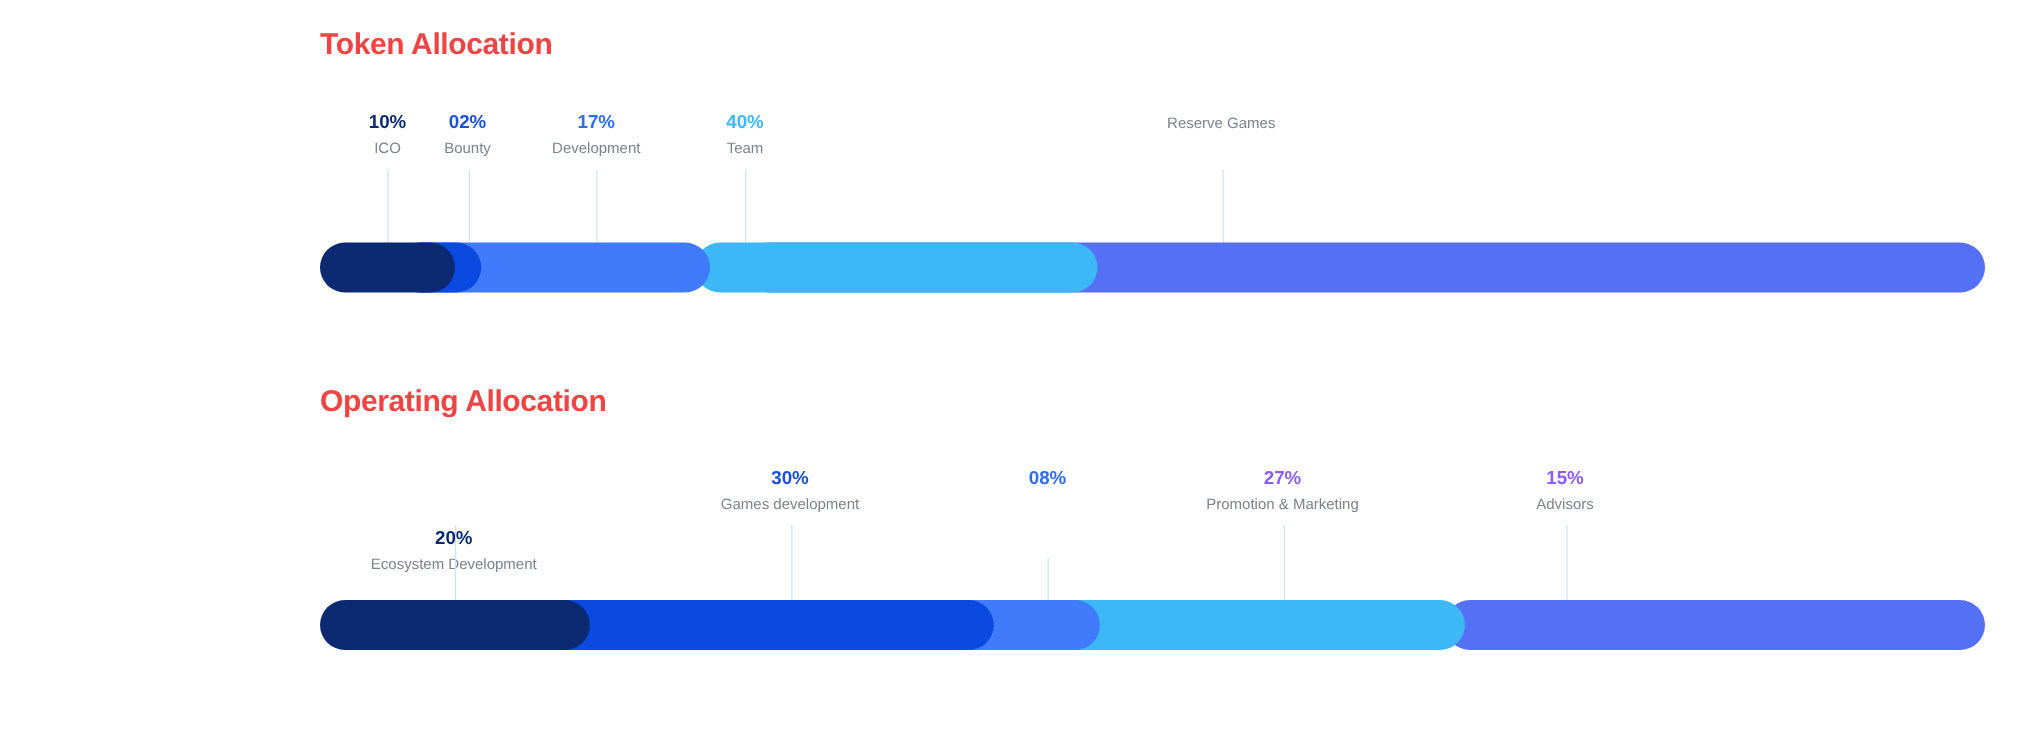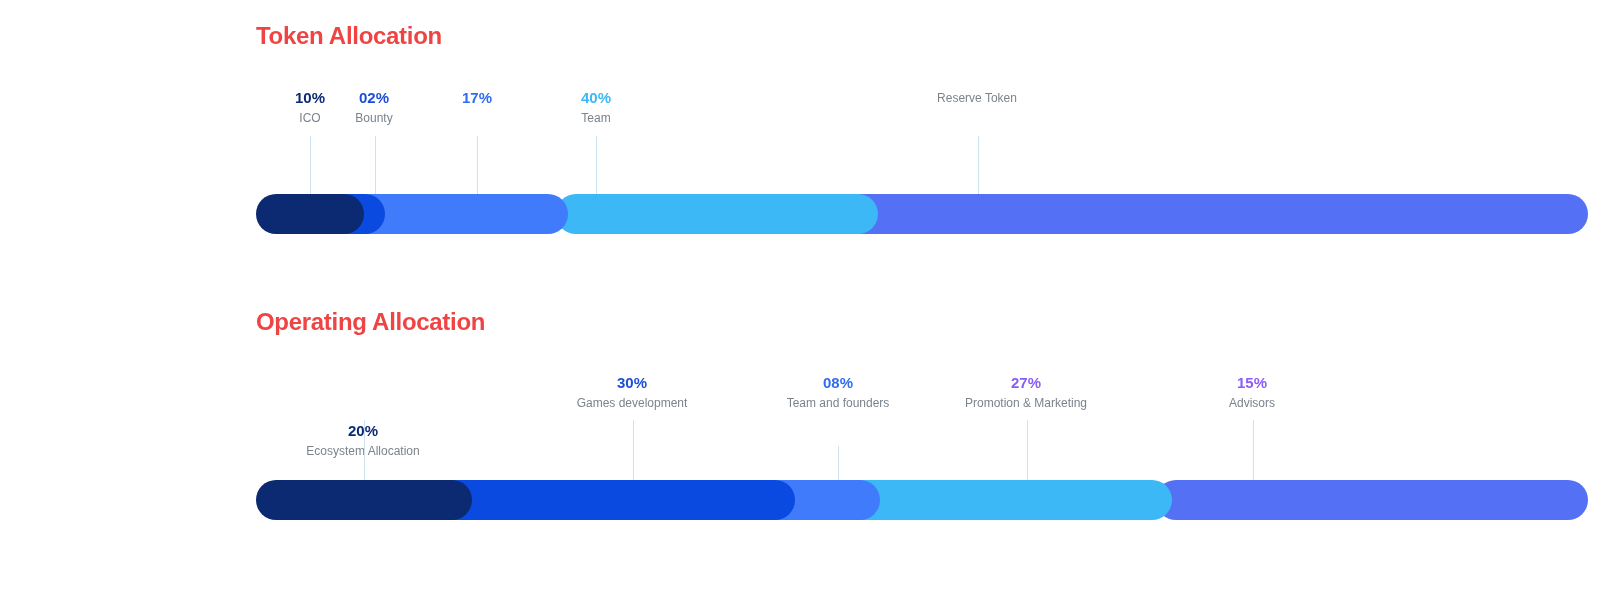--- a/index.html
+++ b/index.html
@@ -68,29 +68,30 @@
       <div class="name">ICO</div>
     </div>
 
     <div class="label" style="left:374px;top:88px;width:130px;">
       <div class="pct" style="color:#1b4fd8;">02%</div>
       <div class="name">Bounty</div>
     </div>
 
     <div class="label" style="left:477px;top:88px;width:220px;">
       <div class="pct" style="color:#2f6df0;">17%</div>
+      <div class="name">Development</div>
     </div>
 
     <div class="label" style="left:596px;top:88px;width:140px;">
       <div class="pct" style="color:#3bb8f5;">40%</div>
       <div class="name">Team</div>
     </div>
 
     <div class="label" style="left:977px;top:88px;width:220px;">
-      <div class="name">Reserve Token</div>
+      <div class="name">Reserve Games</div>
     </div>
   </div>
 
   <div class="connector" style="left:310px;top:136px;height:60px;"></div>
   <div class="connector" style="left:375px;top:136px;height:60px;"></div>
   <div class="connector" style="left:477px;top:136px;height:60px;"></div>
   <div class="connector" style="left:596px;top:136px;height:60px;"></div>
   <div class="connector" style="left:978px;top:136px;height:60px;"></div>
 
   <div class="bar" style="left:256px;top:194px;width:1076px;">
@@ -103,31 +104,30 @@
 </div>
 
 <div class="section">
 
   <div class="title" style="left:256px;top:308px;">Operating Allocation</div>
 
   <div class="labels">
 
     <div class="label" style="left:363px;top:373px;width:260px;">
       <div class="pct" style="color:#0b2a72;margin-top:48px;">20%</div>
-      <div class="name">Ecosystem Allocation</div>
+      <div class="name">Ecosystem Development</div>
     </div>
 
     <div class="label" style="left:632px;top:373px;width:250px;">
       <div class="pct" style="color:#1b4fd8;">30%</div>
       <div class="name">Games development</div>
     </div>
 
     <div class="label" style="left:838px;top:373px;width:112px;">
       <div class="pct" style="color:#2f6df0;text-align:center;">08%</div>
-      <div class="name">Team and founders</div>
     </div>
 
     <div class="label" style="left:1026px;top:373px;width:260px;">
       <div class="pct" style="color:#8b5cf6;">27%</div>
       <div class="name">Promotion &amp; Marketing</div>
     </div>
 
     <div class="label" style="left:1252px;top:373px;width:180px;">
       <div class="pct" style="color:#8b5cf6;">15%</div>
       <div class="name">Advisors</div>

